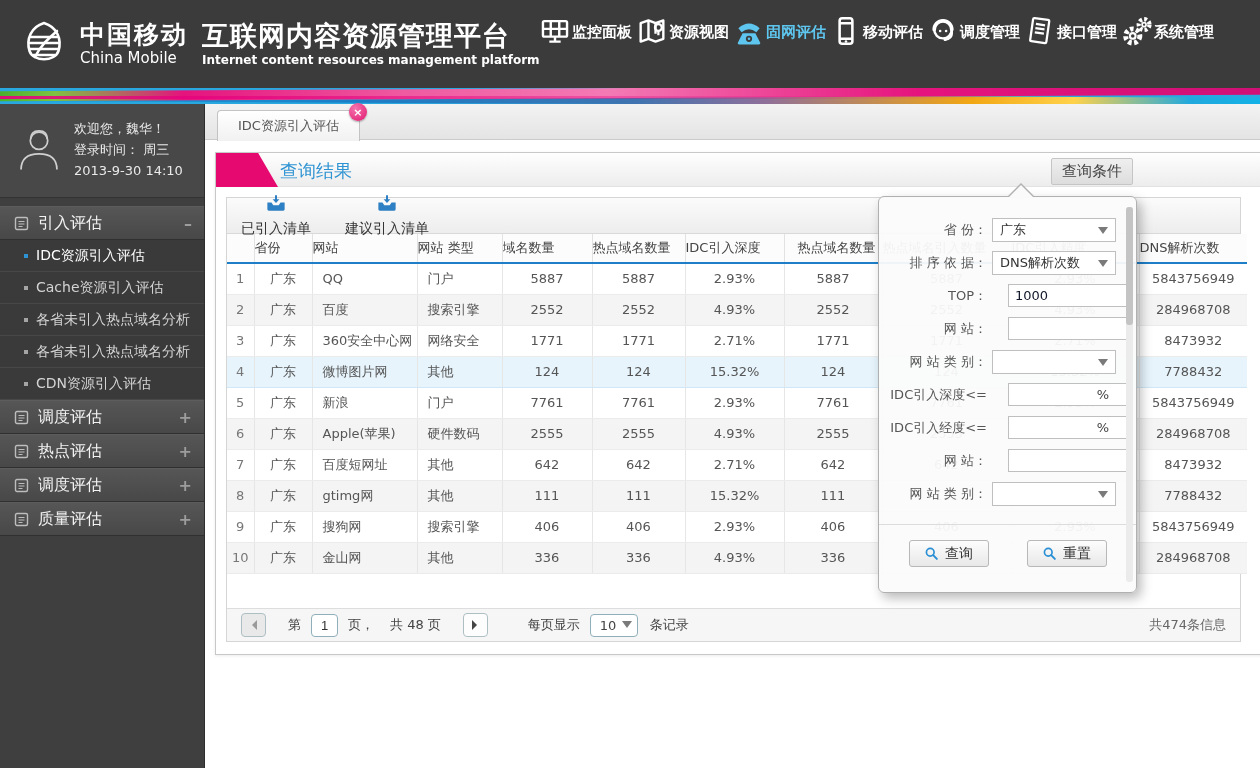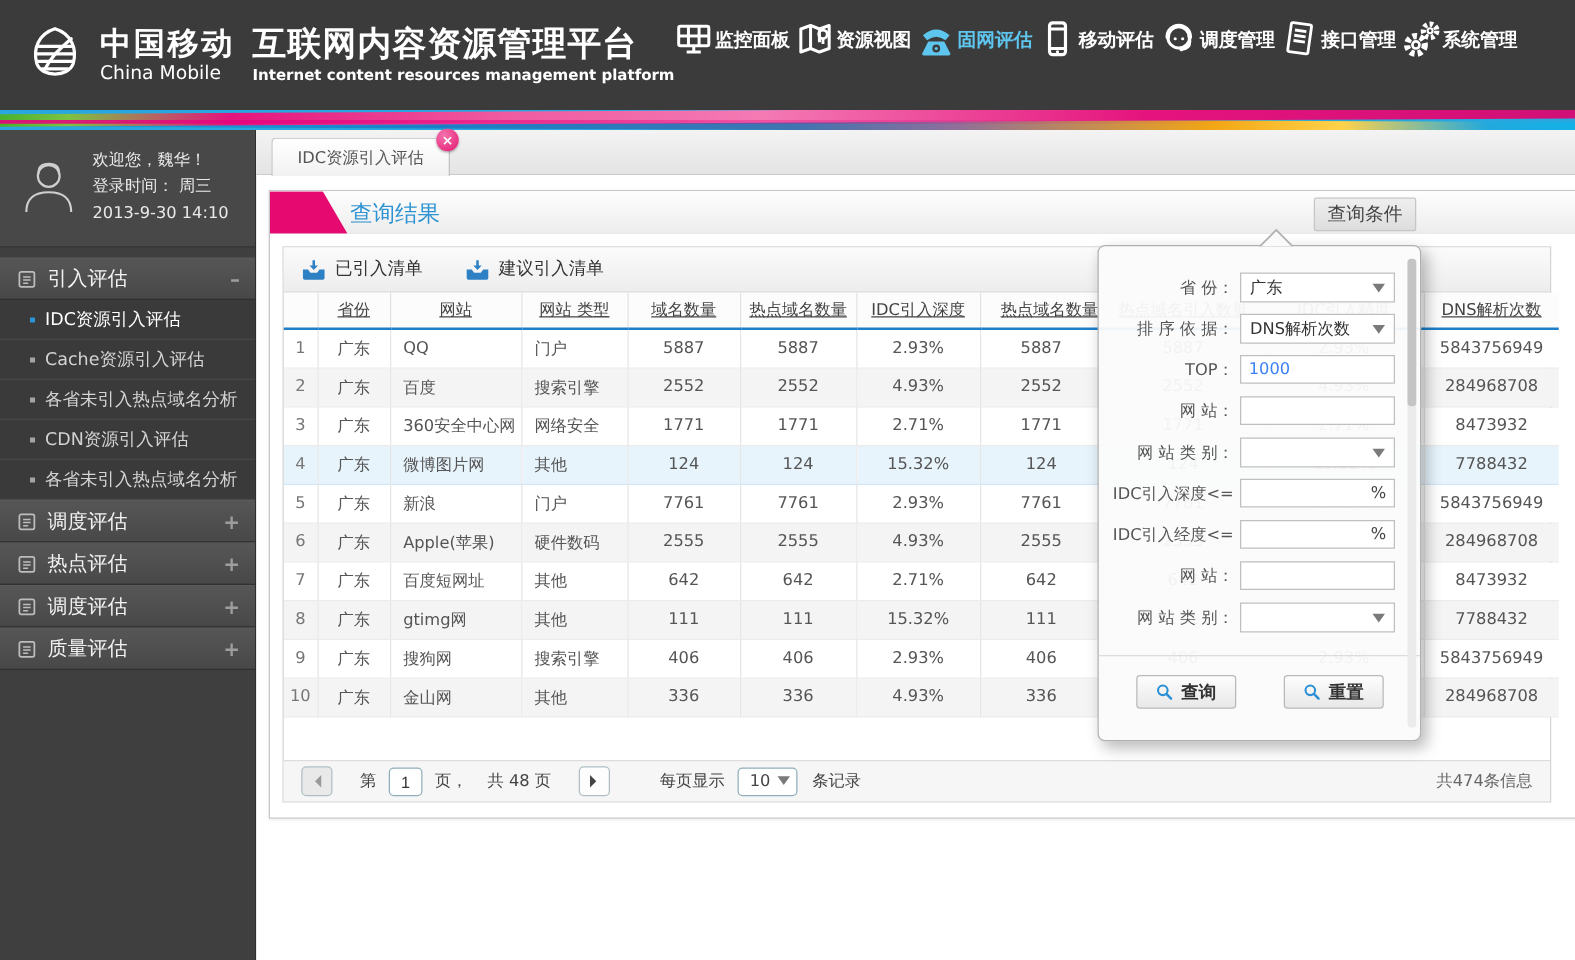--- a/index.html
+++ b/index.html
@@ -63,28 +63,28 @@
   .panel { position:absolute; left:10px; top:48px; width:1103px; height:503px; background:#fff; border:1px solid #c8c8c8; box-shadow:0 1px 3px rgba(0,0,0,.08); }
   .p-hdr { position:relative; height:34px; background:linear-gradient(#fefefe,#ededed); border-bottom:1px solid #e2e2e2; }
   .p-flag { position:absolute; left:0; top:0; width:62px; height:34px; background:#e60a70; clip-path:polygon(0 0,68% 0,100% 100%,0 100%); }
   .p-title { position:absolute; left:64px; top:6px; font-size:18px; color:#2e93d2; }
   .q-btn { position:absolute; right:184px; top:5px; width:82px; height:27px; background:linear-gradient(#efefef,#dddddd);
            border:1px solid #c5c5c5; border-radius:2px; font-size:15px; color:#444; display:flex; align-items:center; justify-content:center; cursor:pointer; }
 
   
   .widget { position:absolute; left:10px; top:44px; width:1015px; height:445px; border:1px solid #d5d5d5; background:#fff; }
   .tbar { height:36px; background:linear-gradient(#fbfbfb,#ededed); border-bottom:1px solid #d9d9d9; display:flex; align-items:center; }
-  .tb-btn { display:flex; align-items:flex-start; gap:7px; font-size:14px; color:#333; cursor:pointer; }
+  .tb-btn { display:flex; align-items:center; gap:7px; font-size:14px; color:#333; cursor:pointer;flex-direction:column; }
   .tb-btn:first-child { margin-left:14px; }
   .tb-btn + .tb-btn { margin-left:34px; }
   .tb-ic { width:20px; height:20px; }
 
   table.grid { border-collapse:collapse; table-layout:fixed; width:1013px; }
   .grid th { height:29px; font-size:13px; font-weight:normal; color:#444; background:#fcfcfc;
-             border-right:1px solid #e2e2e2; border-bottom:2px solid #1e7fc8; text-align:center; overflow:hidden; white-space:nowrap;text-decoration:underline; }
+             border-right:1px solid #e2e2e2; border-bottom:2px solid #1e7fc8; text-align:left; overflow:hidden; white-space:nowrap; }
   .grid td { height:31px; font-size:13px; color:#555; text-align:center; background:#fff;
              border-right:1px solid #e6e6e6; border-bottom:1px solid #ebebeb; overflow:hidden; white-space:nowrap; }
   .grid td:nth-child(3) { text-align:left; padding-left:10px; }
   .grid td:nth-child(4) { text-align:left; padding-left:10px; }
   .grid th:last-child, .grid td:last-child { border-right:none; }
   .grid tr:nth-child(even) td { background:#f4f4f4; }
   .grid tr.selected td { background:#e7f4fc; border-top:1px solid #cfe7f6; border-bottom:1px solid #cfe7f6; }
   .grid td.rownum { color:#777; }
 
   .pager { position:absolute; left:0; bottom:0; width:1013px; height:33px; background:#f6f6f6; border-top:1px solid #ddd;
@@ -107,23 +107,23 @@
   .pp-scroll { position:absolute; right:3px; top:10px; bottom:10px; width:7px; background:#ebebeb; border-radius:3px; }
   .pp-thumb { position:absolute; top:0; left:0; width:7px; height:118px; background:#c4c4c4; border-radius:3px; cursor:pointer; }
   .pp-fields { padding-top:16px; }
   .pp-row { display:flex; align-items:center; height:33px; padding-left:4px; }
   .pp-label { width:104px; text-align:right; font-size:13px; color:#555; white-space:nowrap; }
   .pp-ctrl { width:124px; margin-left:5px; }
   .pp-select { height:24px; border:1px solid #bfbfbf; background:#fff; display:flex; align-items:center; padding:0 7px; cursor:pointer; }
   .pp-val { font-size:13px; color:#333; }
   .pp-arrow { margin-left:auto; width:0; height:0; border:5px solid transparent; border-top:7px solid #7a7a7a; margin-top:6px; }
   .pp-inputwrap { position:relative; }
-  .pp-input { width:124px; height:23px; border:1px solid #bfbfbf; background:#fff; font-size:13px; color:#3b82f6; padding:0 6px; font-family:inherit; }
+  .pp-input { width:124px; height:23px; border:1px solid #bfbfbf; background:#fff; font-size:13px; color:#0f172a; padding:0 6px; font-family:inherit;margin-left:16px; }
   .pp-suffix { position:absolute; right:7px; top:4px; font-size:13px; color:#444; }
-  .pp-footer { margin-top:14px; border-top:1px solid #dcdcdc; padding-top:15px; display:flex; justify-content:center; gap:38px;font-weight:bold; }
+  .pp-footer { margin-top:14px; border-top:1px solid #dcdcdc; padding-top:15px; display:flex; justify-content:center; gap:38px; }
   .pp-btn { width:80px; height:27px; background:linear-gradient(#fdfdfd,#e8e8e8); border:1px solid #b8b8b8; border-radius:3px;
             display:flex; align-items:center; justify-content:center; gap:6px; font-size:14px; color:#333; cursor:pointer; }
   .pp-btn svg { width:15px; height:15px; }
 
   .ghost { color:#9a9a9a; }
 </style>
 </head>
 <body>
 
 <div class="hdr">
@@ -274,25 +274,25 @@
       <div class="sub">
     <span class="sub-dot"></span>
     <span class="sub-label">Cache资源引入评估</span>
   </div>
       <div class="sub">
     <span class="sub-dot"></span>
     <span class="sub-label">各省未引入热点域名分析</span>
   </div>
       <div class="sub">
     <span class="sub-dot"></span>
-    <span class="sub-label">CDN资源引入评估</span>
+    <span class="sub-label">各省未引入热点域名分析</span>
   </div>
       <div class="sub">
     <span class="sub-dot"></span>
-    <span class="sub-label">各省未引入热点域名分析</span>
+    <span class="sub-label">CDN资源引入评估</span>
   </div>
       <div class="sec">
     <svg class="sec-ic" viewBox="0 0 15 15">
           <rect x="1.5" y="1.5" width="12" height="12" rx="1.5" fill="none" stroke="#bdbdbd" stroke-width="1.4"></rect>
           <path d="M4.5,5.5 H10.5 M4.5,8 H10.5 M4.5,10.5 H8.5" stroke="#bdbdbd" stroke-width="1.2"></path>
         </svg>
     <span class="sec-label">调度评估</span>
     <span class="sec-toggle">+</span>
   </div>
       <div class="sec">

